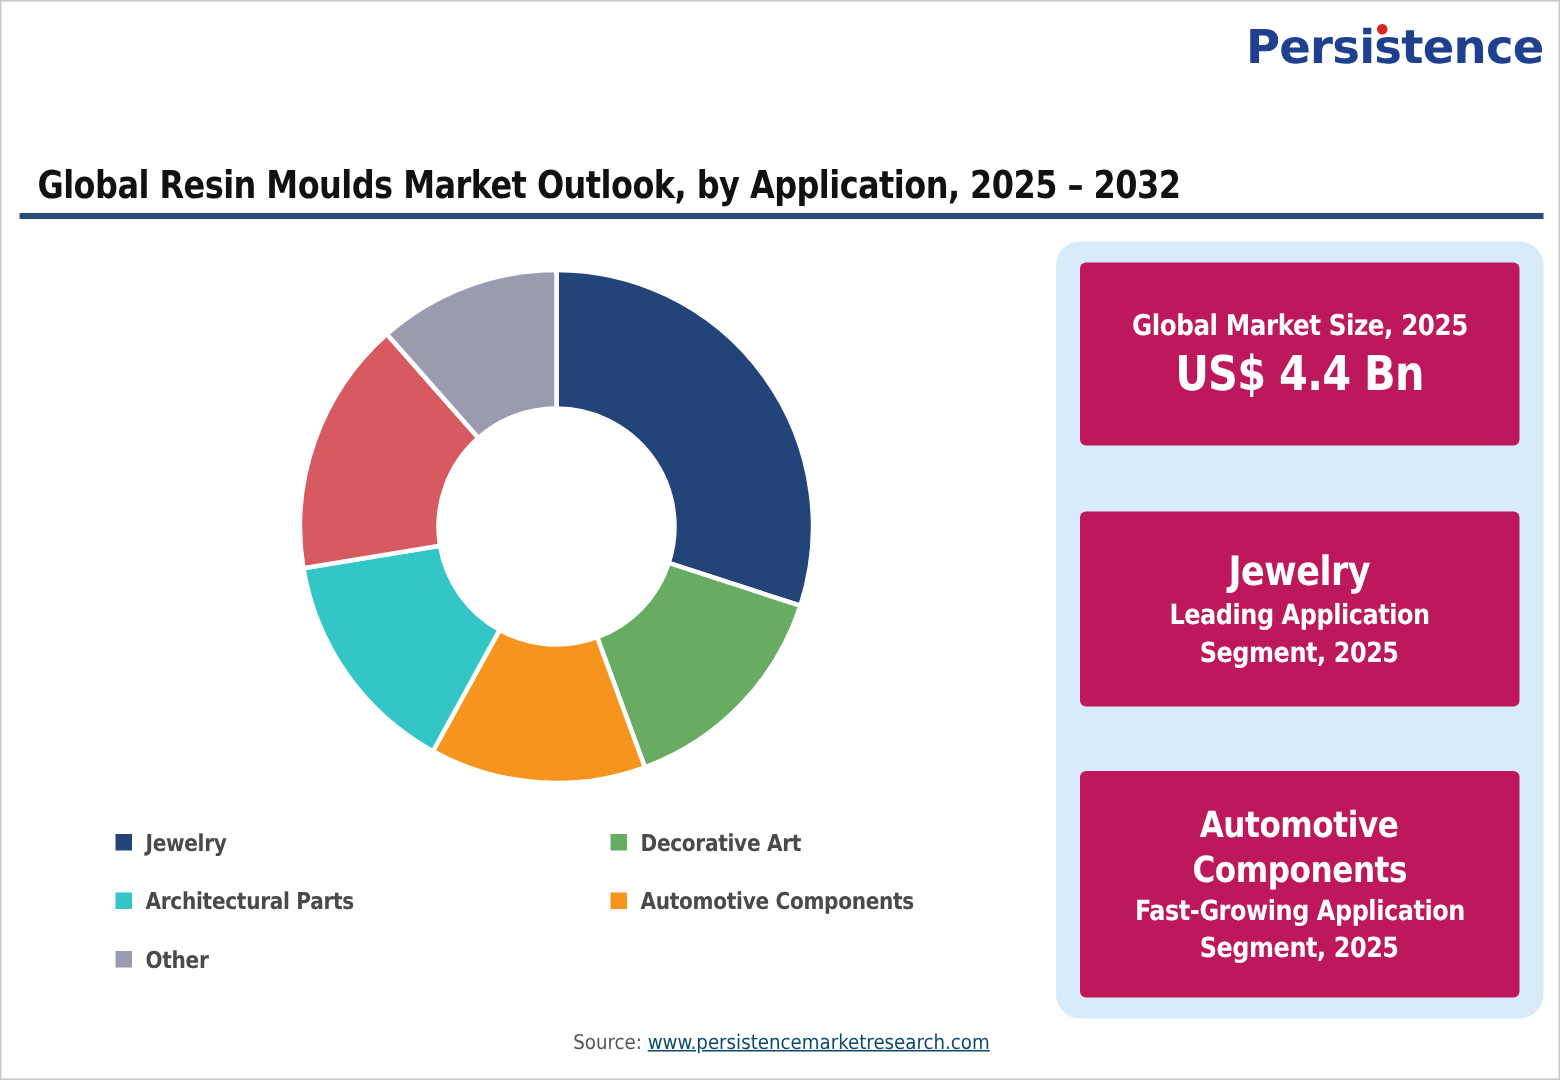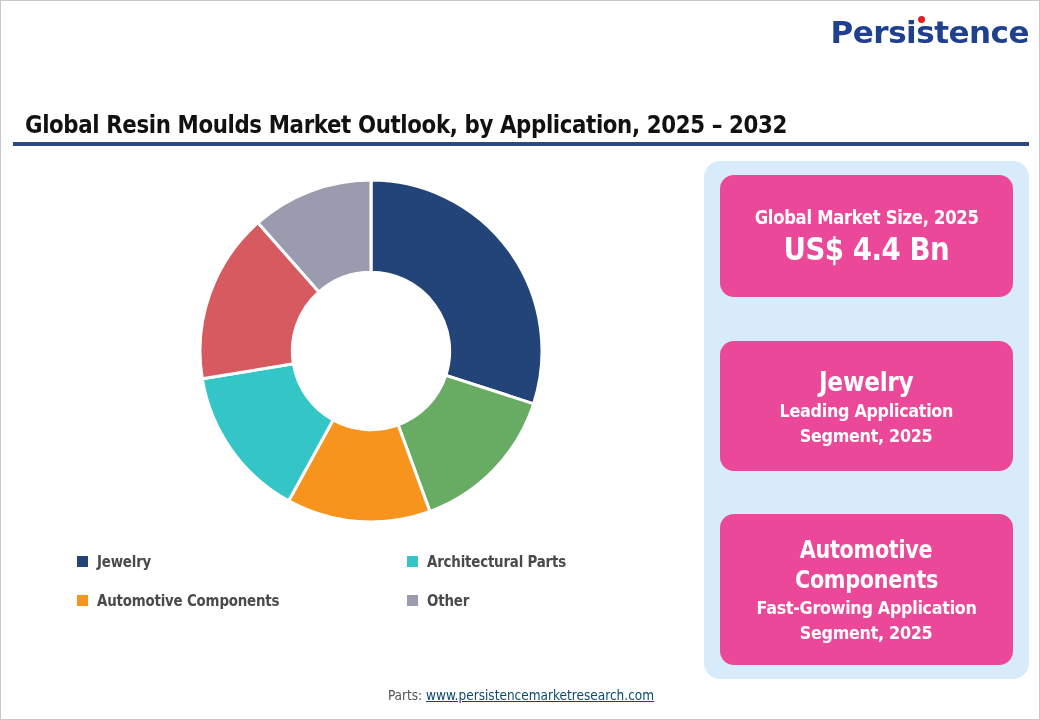--- a/index.html
+++ b/index.html
@@ -115,22 +115,22 @@
     position: absolute;
     left: 703px; top: 160px;
     width: 325px; height: 518px;
     background: #d7ebfa;
     border-radius: 16px;
   }
   .stat-card {
     position: absolute;
     left: 16px;
     width: 293px;
-    background: #ec4899;
-    border-radius: 14px;
+    background: #be185d;
+    border-radius: 4px;
     color: #ffffff;
     text-align: center;
     display: flex;
     flex-direction: column;
     justify-content: center;
     align-items: center;
     padding: 0 10px;
   }
   #stat-card-1 { top: 14px;  height: 122px; }
   #stat-card-2 { top: 180px; height: 130px; }
@@ -221,20 +221,24 @@
       </svg>
     </div>
   </div>
 
   <div id="legend">
       <div class="legend-item">
         <span class="legend-swatch" style="background: rgb(35, 68, 121);"></span>
         <span class="legend-label">Jewelry</span>
       </div>
       <div class="legend-item">
+        <span class="legend-swatch" style="background: rgb(104, 171, 99);"></span>
+        <span class="legend-label">Decorative Art</span>
+      </div>
+      <div class="legend-item">
         <span class="legend-swatch" style="background: rgb(52, 198, 198);"></span>
         <span class="legend-label">Architectural Parts</span>
       </div>
       <div class="legend-item">
         <span class="legend-swatch" style="background: rgb(247, 148, 29);"></span>
         <span class="legend-label">Automotive Components</span>
       </div>
       <div class="legend-item">
         <span class="legend-swatch" style="background: rgb(155, 155, 176);"></span>
         <span class="legend-label">Other</span>
@@ -257,16 +261,16 @@
     <div class="stat-card" id="stat-card-3">
       <div class="stat-head-2">Automotive</div>
       <div class="stat-head-2">Components</div>
       <div class="stat-sub">Fast-Growing Application</div>
       <div class="stat-sub">Segment, 2025</div>
     </div>
 
   </div>
 
   <div id="source">
-    <span>Parts: </span><a id="source-link" href="#">www.persistencemarketresearch.com</a>
+    <span>Source: </span><a id="source-link" href="#">www.persistencemarketresearch.com</a>
   </div>
 
 </div>
 
 </body></html>

